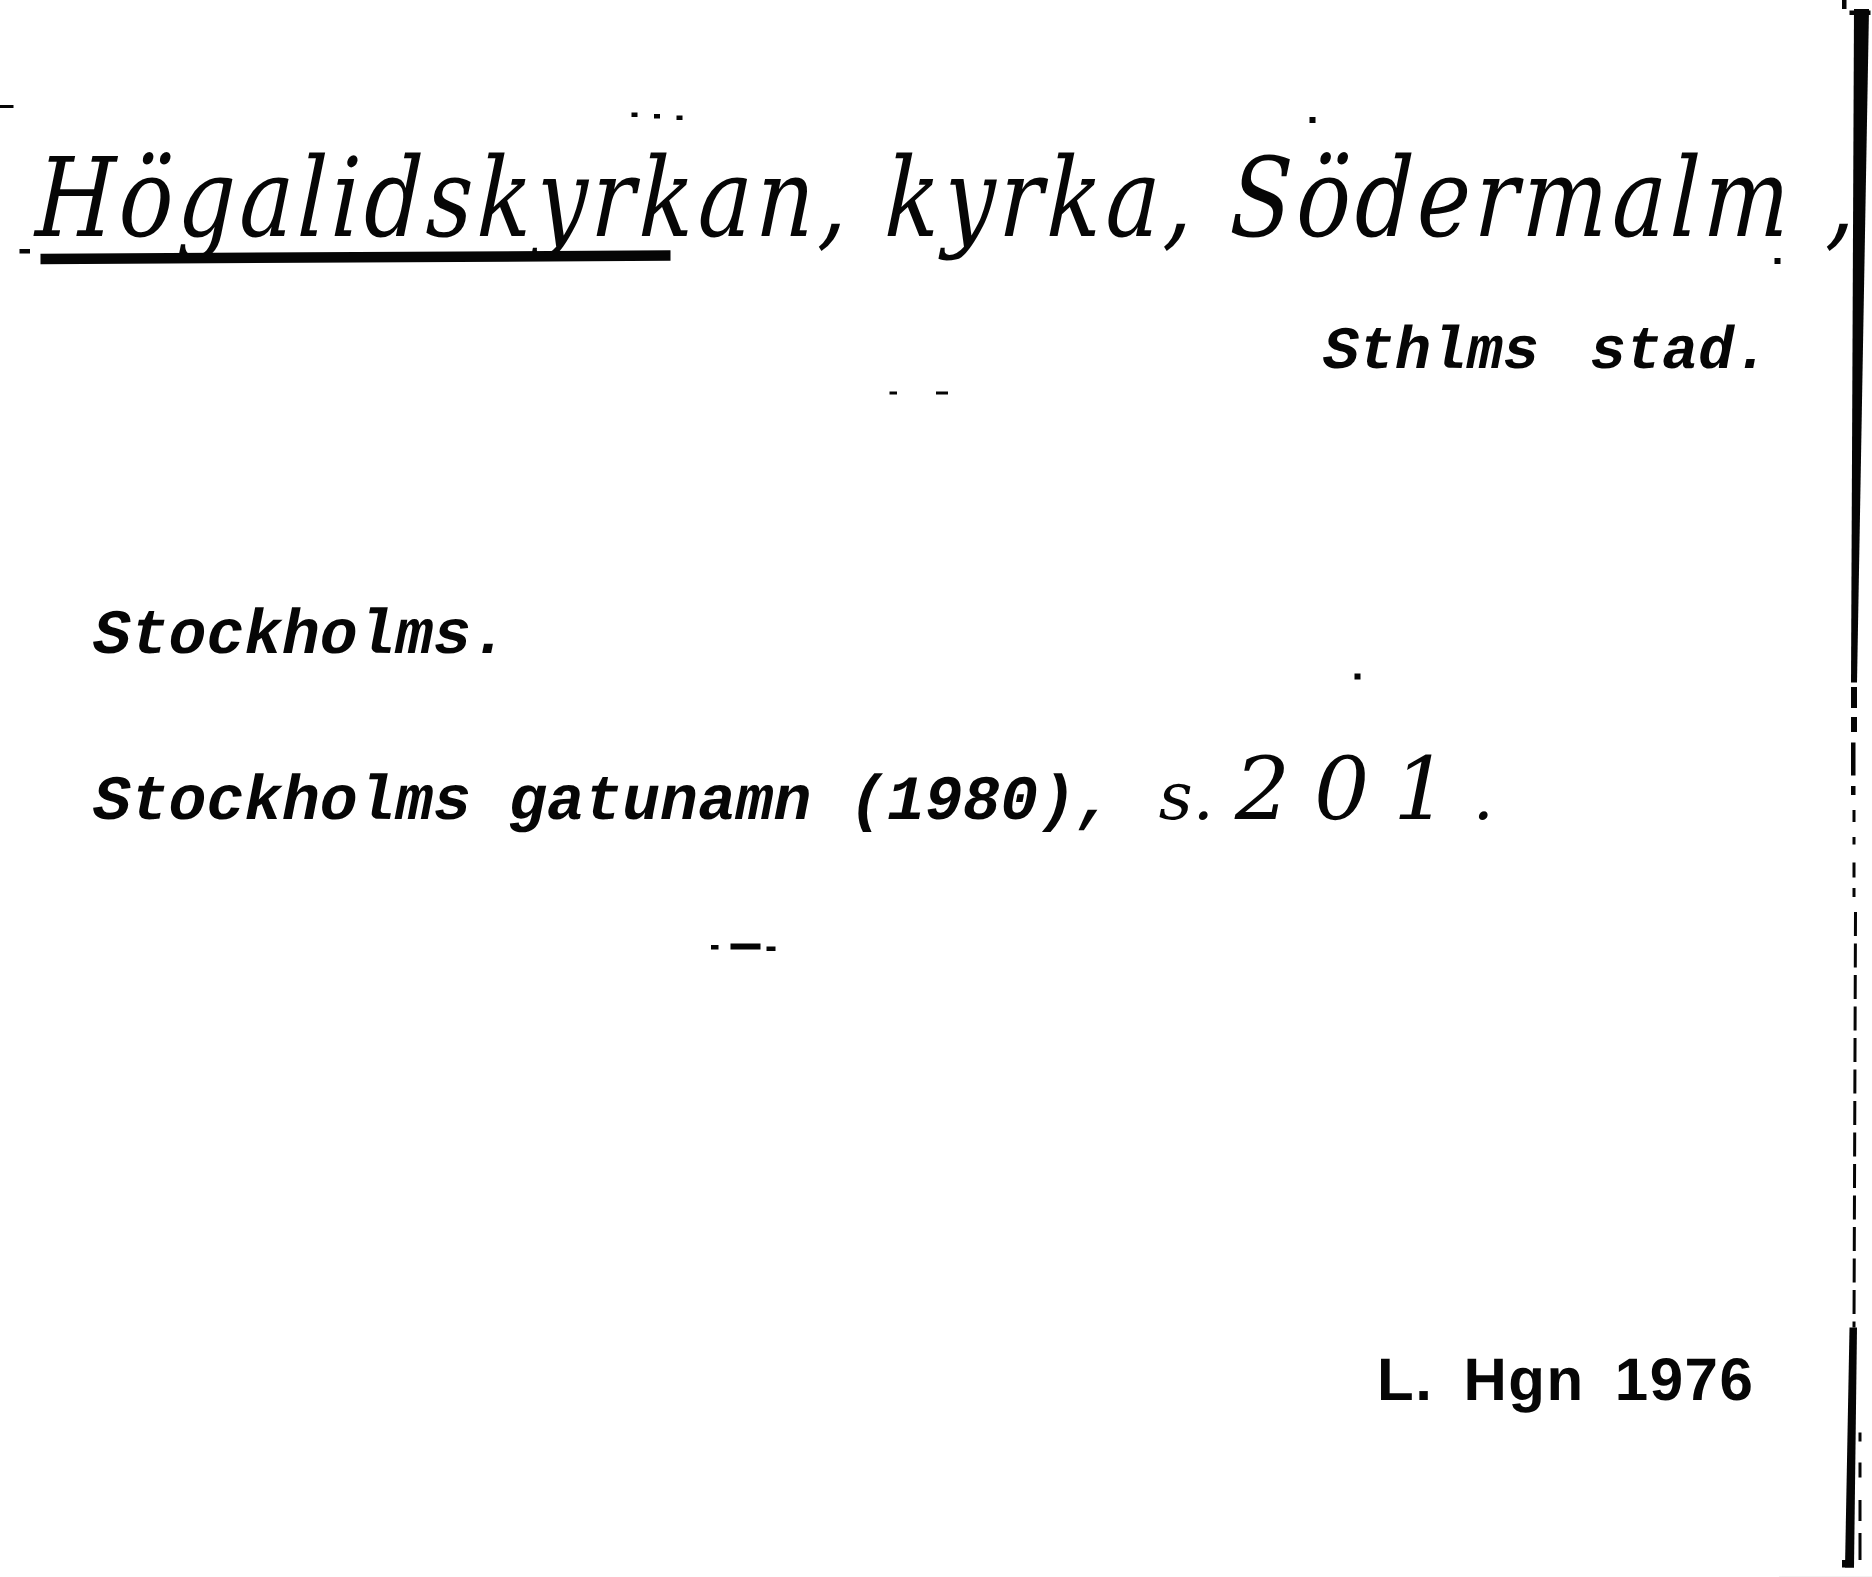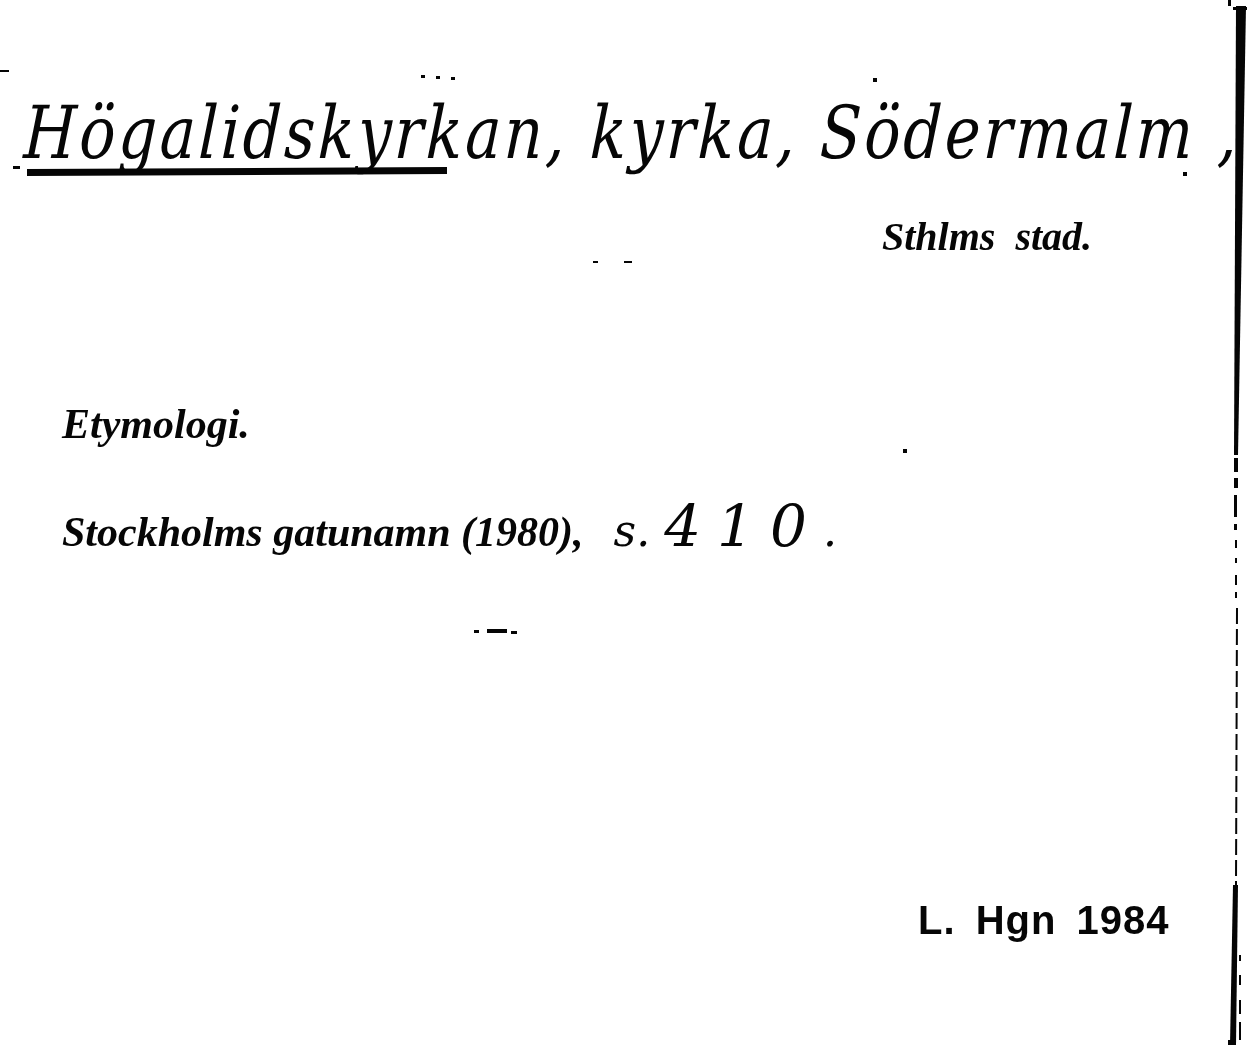--- a/index.html
+++ b/index.html
@@ -9,21 +9,21 @@
     height: 1051px;
     background: #ffffff;
     overflow: hidden;
     color: #060606;
   }
   .hand {
     font-family: "DejaVu Serif", serif;
     font-style: italic;
   }
   .typed {
-    font-family: Liberation Serif, serif;
+    font-family: Liberation Mono, monospace;
     font-weight: bold;
     font-style: italic;
   }
   .typed-upright {
     font-family: "Liberation Sans", sans-serif;
     font-weight: bold;
     font-style: normal;
   }
   
   .title-line {
@@ -110,27 +110,27 @@
 
 <div class="card">
 
   <div class="title-line">
     <span class="hand">Högalidskyrkan</span><span class="hand">, kyrka, Södermalm ,</span>
   </div>
   <div class="title-underline"></div>
 
   <div class="region typed">Sthlms stad.</div>
 
-  <div class="section typed">Etymologi.</div>
+  <div class="section typed">Stockholms.</div>
 
   <div class="reference">
-    <span class="typed">Stockholms gatunamn (1980),</span><span class="hand ref-page">s.</span><span class="hand ref-digits">410</span><span class="hand ref-period">.</span>
+    <span class="typed">Stockholms gatunamn (1980),</span><span class="hand ref-page">s.</span><span class="hand ref-digits">201</span><span class="hand ref-period">.</span>
   </div>
 
-  <div class="signature typed-upright">L. Hgn 1984</div>
+  <div class="signature typed-upright">L. Hgn 1976</div>
 
   <svg class="edge-bar" viewBox="0 0 22 1051" xmlns="http://www.w3.org/2000/svg" aria-hidden="true">
     <rect x="2" y="0" width="3" height="6" fill="#050505"></rect>
     <rect x="7" y="7" width="14" height="3" fill="#050505"></rect>
     <polygon points="10,6 20,6 12,455 8,455" fill="#050505"></polygon>
     <rect x="8" y="458" width="4" height="14" fill="#050505"></rect>
     <rect x="8" y="478" width="4" height="10" fill="#050505"></rect>
     <rect x="8" y="495" width="3" height="22" fill="#050505"></rect>
     <rect x="8" y="524" width="3" height="6" fill="#050505"></rect>
     <rect x="9" y="540" width="2" height="8" fill="#050505"></rect>

